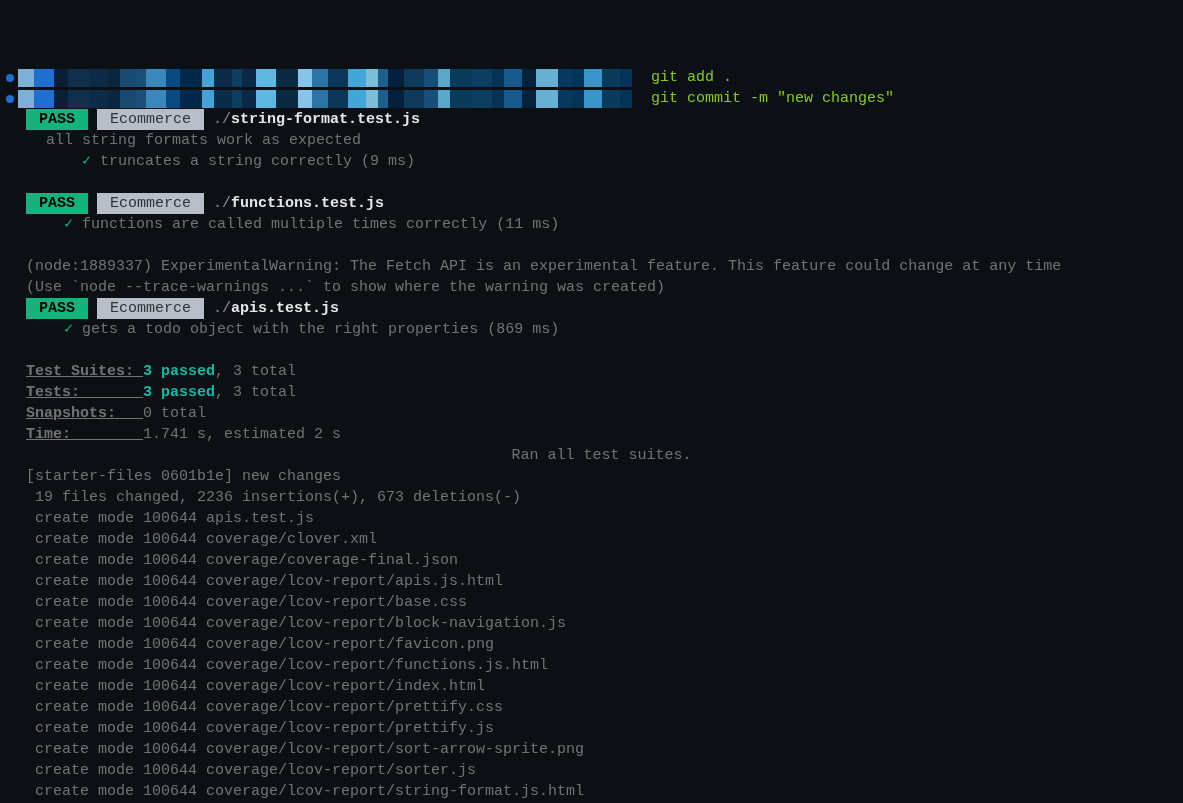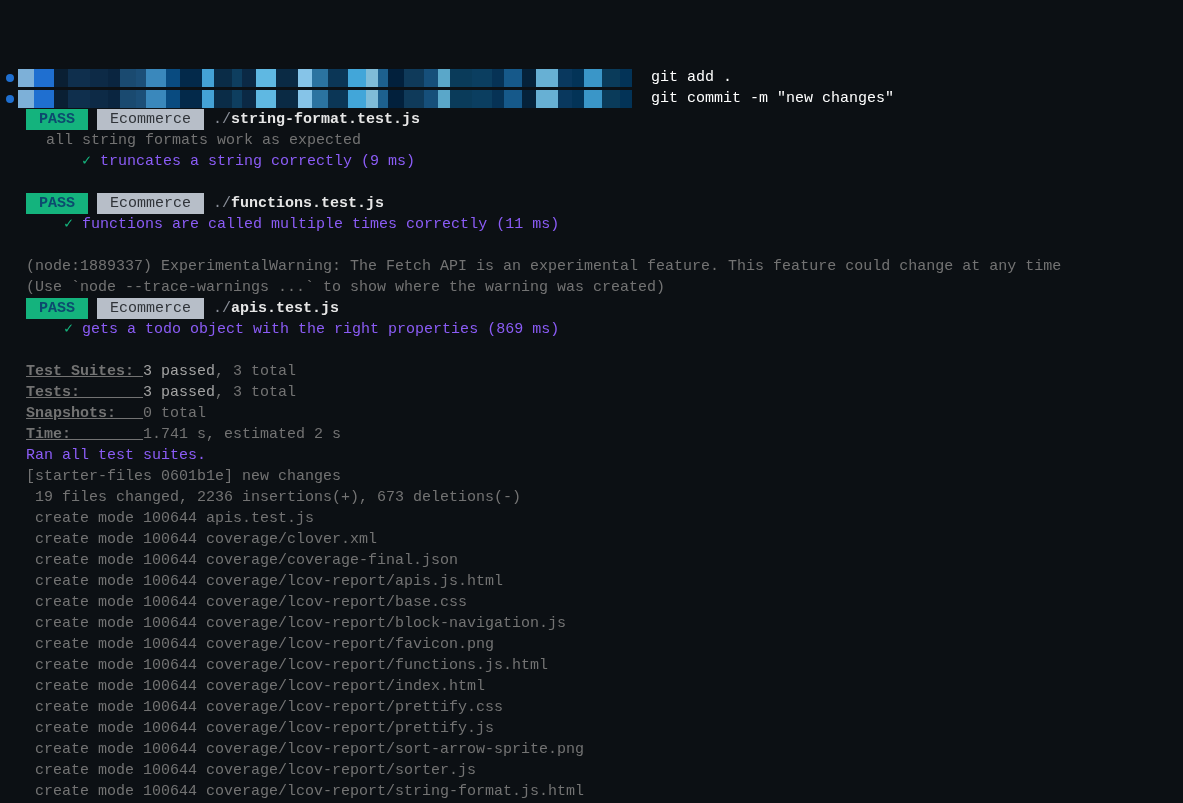--- a/index.html
+++ b/index.html
@@ -25,41 +25,41 @@
   }
   .prompt-bar {
     display: inline-flex;
     gap: 0;
     margin-right: 10px;
   }
   .seg {
     display: inline-block;
     height: 18px;
   }
-  .cmd { color: #ffffff; }
+  .cmd { color: #84cc16; }
   .pass-badge {
     background: #14b37d;
-    color: #0c4a6e;
+    color: #000000;
     font-weight: bold;
     padding: 0 4px;
     display: inline-block;
   }
   .tag-badge {
     background: #b7bec8;
     color: #303439;
     padding: 0 4px;
     display: inline-block;
   }
   .path-prefix { color: #8a8f99; }
   .path-file { color: #e6e6e6; font-weight: bold; }
   .white { color: #737373; }
-  .dim { color: #8b5cf6; }
+  .dim { color: #737373; text-align: center; }
   .check { color: #14b37d; }
   .bold { font-weight: bold; text-decoration: underline; }
-  .passed { color: #a3a3a3; font-weight: normal; }
+  .passed { color: #14b8a6; font-weight: bold; }
   .line { display: block; }
   .indent { padding-left: 20px; }
   .indent2 { padding-left: 40px; }
 </style>
 </head>
 <body>
 
 
 <div id="root"><div class="prompt-row"><span class="bullet"></span><span class="prompt-bar"><span class="seg" style="background: rgb(125, 176, 216); width: 16px;"></span><span class="seg" style="background: rgb(31, 111, 208); width: 20px;"></span><span class="seg" style="background: rgb(10, 31, 51); width: 14px;"></span><span class="seg" style="background: rgb(15, 47, 77); width: 22px;"></span><span class="seg" style="background: rgb(13, 42, 70); width: 18px;"></span><span class="seg" style="background: rgb(10, 37, 64); width: 12px;"></span><span class="seg" style="background: rgb(26, 74, 112); width: 16px;"></span><span class="seg" style="background: rgb(28, 79, 120); width: 10px;"></span><span class="seg" style="background: rgb(58, 136, 188); width: 20px;"></span><span class="seg" style="background: rgb(9, 75, 128); width: 14px;"></span><span class="seg" style="background: rgb(3, 41, 74); width: 22px;"></span><span class="seg" style="background: rgb(68, 162, 214); width: 12px;"></span><span class="seg" style="background: rgb(10, 44, 71); width: 18px;"></span><span class="seg" style="background: rgb(14, 62, 95); width: 10px;"></span><span class="seg" style="background: rgb(11, 41, 69); width: 14px;"></span><span class="seg" style="background: rgb(95, 184, 226); width: 20px;"></span><span class="seg" style="background: rgb(10, 42, 68); width: 22px;"></span><span class="seg" style="background: rgb(134, 196, 232); width: 14px;"></span><span class="seg" style="background: rgb(43, 115, 160); width: 16px;"></span><span class="seg" style="background: rgb(11, 54, 86); width: 20px;"></span><span class="seg" style="background: rgb(66, 166, 217); width: 18px;"></span><span class="seg" style="background: rgb(127, 188, 216); width: 12px;"></span><span class="seg" style="background: rgb(29, 96, 142); width: 10px;"></span><span class="seg" style="background: rgb(2, 32, 60); width: 16px;"></span><span class="seg" style="background: rgb(15, 58, 90); width: 20px;"></span><span class="seg" style="background: rgb(22, 79, 122); width: 14px;"></span><span class="seg" style="background: rgb(90, 167, 201); width: 12px;"></span><span class="seg" style="background: rgb(10, 59, 90); width: 22px;"></span><span class="seg" style="background: rgb(11, 62, 96); width: 20px;"></span><span class="seg" style="background: rgb(6, 50, 85); width: 12px;"></span><span class="seg" style="background: rgb(22, 89, 138); width: 18px;"></span><span class="seg" style="background: rgb(5, 34, 58); width: 14px;"></span><span class="seg" style="background: rgb(103, 176, 212); width: 22px;"></span><span class="seg" style="background: rgb(9, 56, 94); width: 14px;"></span><span class="seg" style="background: rgb(3, 51, 87); width: 12px;"></span><span class="seg" style="background: rgb(58, 150, 200); width: 18px;"></span><span class="seg" style="background: rgb(10, 59, 90); width: 18px;"></span><span class="seg" style="background: rgb(3, 51, 87); width: 12px;"></span></span><span class="cmd"> git add .</span></div><div class="prompt-row"><span class="bullet"></span><span class="prompt-bar"><span class="seg" style="background: rgb(125, 176, 216); width: 16px;"></span><span class="seg" style="background: rgb(31, 111, 208); width: 20px;"></span><span class="seg" style="background: rgb(10, 31, 51); width: 14px;"></span><span class="seg" style="background: rgb(15, 47, 77); width: 22px;"></span><span class="seg" style="background: rgb(13, 42, 70); width: 18px;"></span><span class="seg" style="background: rgb(10, 37, 64); width: 12px;"></span><span class="seg" style="background: rgb(26, 74, 112); width: 16px;"></span><span class="seg" style="background: rgb(28, 79, 120); width: 10px;"></span><span class="seg" style="background: rgb(58, 136, 188); width: 20px;"></span><span class="seg" style="background: rgb(9, 75, 128); width: 14px;"></span><span class="seg" style="background: rgb(3, 41, 74); width: 22px;"></span><span class="seg" style="background: rgb(68, 162, 214); width: 12px;"></span><span class="seg" style="background: rgb(10, 44, 71); width: 18px;"></span><span class="seg" style="background: rgb(14, 62, 95); width: 10px;"></span><span class="seg" style="background: rgb(11, 41, 69); width: 14px;"></span><span class="seg" style="background: rgb(95, 184, 226); width: 20px;"></span><span class="seg" style="background: rgb(10, 42, 68); width: 22px;"></span><span class="seg" style="background: rgb(134, 196, 232); width: 14px;"></span><span class="seg" style="background: rgb(43, 115, 160); width: 16px;"></span><span class="seg" style="background: rgb(11, 54, 86); width: 20px;"></span><span class="seg" style="background: rgb(66, 166, 217); width: 18px;"></span><span class="seg" style="background: rgb(127, 188, 216); width: 12px;"></span><span class="seg" style="background: rgb(29, 96, 142); width: 10px;"></span><span class="seg" style="background: rgb(2, 32, 60); width: 16px;"></span><span class="seg" style="background: rgb(15, 58, 90); width: 20px;"></span><span class="seg" style="background: rgb(22, 79, 122); width: 14px;"></span><span class="seg" style="background: rgb(90, 167, 201); width: 12px;"></span><span class="seg" style="background: rgb(10, 59, 90); width: 22px;"></span><span class="seg" style="background: rgb(11, 62, 96); width: 20px;"></span><span class="seg" style="background: rgb(6, 50, 85); width: 12px;"></span><span class="seg" style="background: rgb(22, 89, 138); width: 18px;"></span><span class="seg" style="background: rgb(5, 34, 58); width: 14px;"></span><span class="seg" style="background: rgb(103, 176, 212); width: 22px;"></span><span class="seg" style="background: rgb(9, 56, 94); width: 14px;"></span><span class="seg" style="background: rgb(3, 51, 87); width: 12px;"></span><span class="seg" style="background: rgb(58, 150, 200); width: 18px;"></span><span class="seg" style="background: rgb(10, 59, 90); width: 18px;"></span><span class="seg" style="background: rgb(3, 51, 87); width: 12px;"></span></span><span class="cmd"> git commit -m "new changes"</span></div><div class="line indent"><span class="pass-badge"> PASS </span> <span class="tag-badge"> Ecommerce </span> <span class="path-prefix">./</span><span class="path-file">string-format.test.js</span></div><div class="line indent2 white">all string formats work as expected</div><div class="line indent2">    <span class="check">✓</span> <span class="dim">truncates a string correctly (9 ms)</span></div><div class="line"> </div><div class="line indent"><span class="pass-badge"> PASS </span> <span class="tag-badge"> Ecommerce </span> <span class="path-prefix">./</span><span class="path-file">functions.test.js</span></div><div class="line indent2">  <span class="check">✓</span> <span class="dim">functions are called multiple times correctly (11 ms)</span></div><div class="line"> </div><div class="line indent white">(node:1889337) ExperimentalWarning: The Fetch API is an experimental feature. This feature could change at any time</div><div class="line indent white">(Use `node --trace-warnings ...` to show where the warning was created)</div><div class="line indent"><span class="pass-badge"> PASS </span> <span class="tag-badge"> Ecommerce </span> <span class="path-prefix">./</span><span class="path-file">apis.test.js</span></div><div class="line indent2">  <span class="check">✓</span> <span class="dim">gets a todo object with the right properties (869 ms)</span></div><div class="line"> </div><div class="line indent"><span class="white bold">Test Suites: </span><span class="passed">3 passed</span><span class="white">, 3 total</span></div><div class="line indent"><span class="white bold">Tests:       </span><span class="passed">3 passed</span><span class="white">, 3 total</span></div><div class="line indent"><span class="white bold">Snapshots:   </span><span class="white">0 total</span></div><div class="line indent"><span class="white bold">Time:        </span><span class="white">1.741 s, estimated 2 s</span></div><div class="line indent dim">Ran all test suites.</div><div class="line indent white">[starter-files 0601b1e] new changes</div><div class="line indent white"> 19 files changed, 2236 insertions(+), 673 deletions(-)</div><div class="line indent white"> create mode 100644 apis.test.js</div><div class="line indent white"> create mode 100644 coverage/clover.xml</div><div class="line indent white"> create mode 100644 coverage/coverage-final.json</div><div class="line indent white"> create mode 100644 coverage/lcov-report/apis.js.html</div><div class="line indent white"> create mode 100644 coverage/lcov-report/base.css</div><div class="line indent white"> create mode 100644 coverage/lcov-report/block-navigation.js</div><div class="line indent white"> create mode 100644 coverage/lcov-report/favicon.png</div><div class="line indent white"> create mode 100644 coverage/lcov-report/functions.js.html</div><div class="line indent white"> create mode 100644 coverage/lcov-report/index.html</div><div class="line indent white"> create mode 100644 coverage/lcov-report/prettify.css</div><div class="line indent white"> create mode 100644 coverage/lcov-report/prettify.js</div><div class="line indent white"> create mode 100644 coverage/lcov-report/sort-arrow-sprite.png</div><div class="line indent white"> create mode 100644 coverage/lcov-report/sorter.js</div><div class="line indent white"> create mode 100644 coverage/lcov-report/string-format.js.html</div><div class="line indent white"> create mode 100644 coverage/lcov.info</div></div>
 

